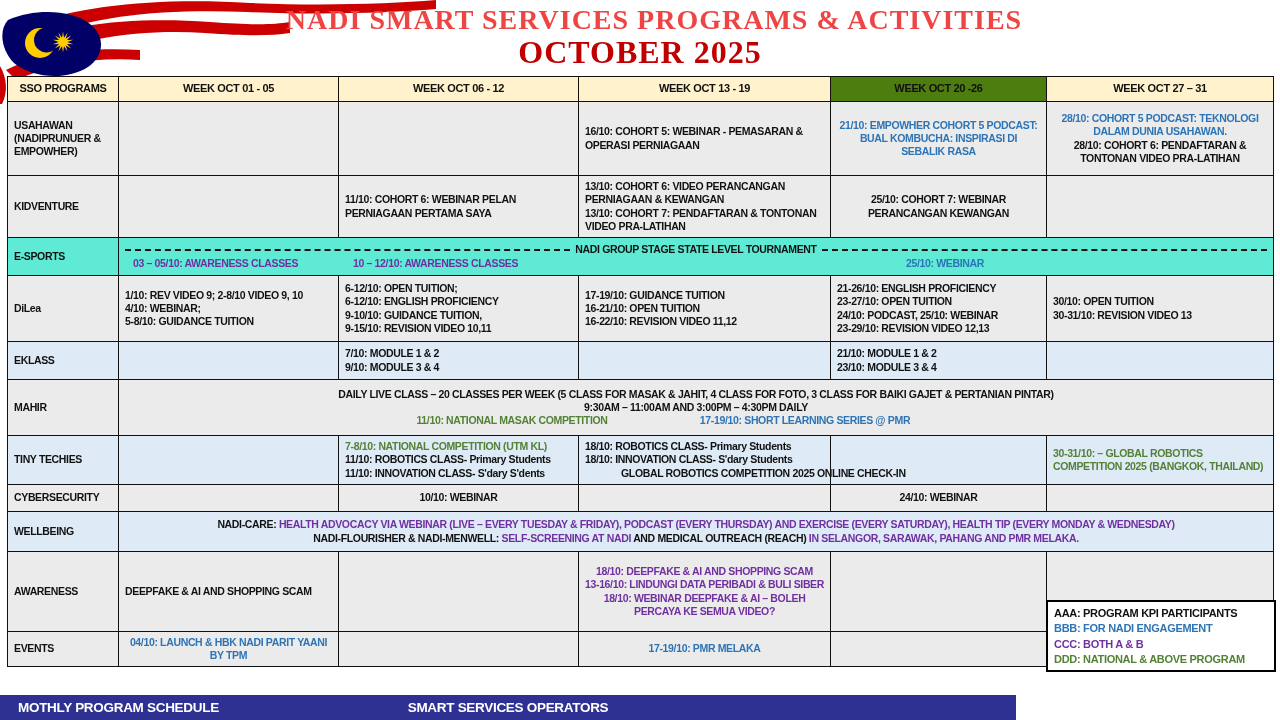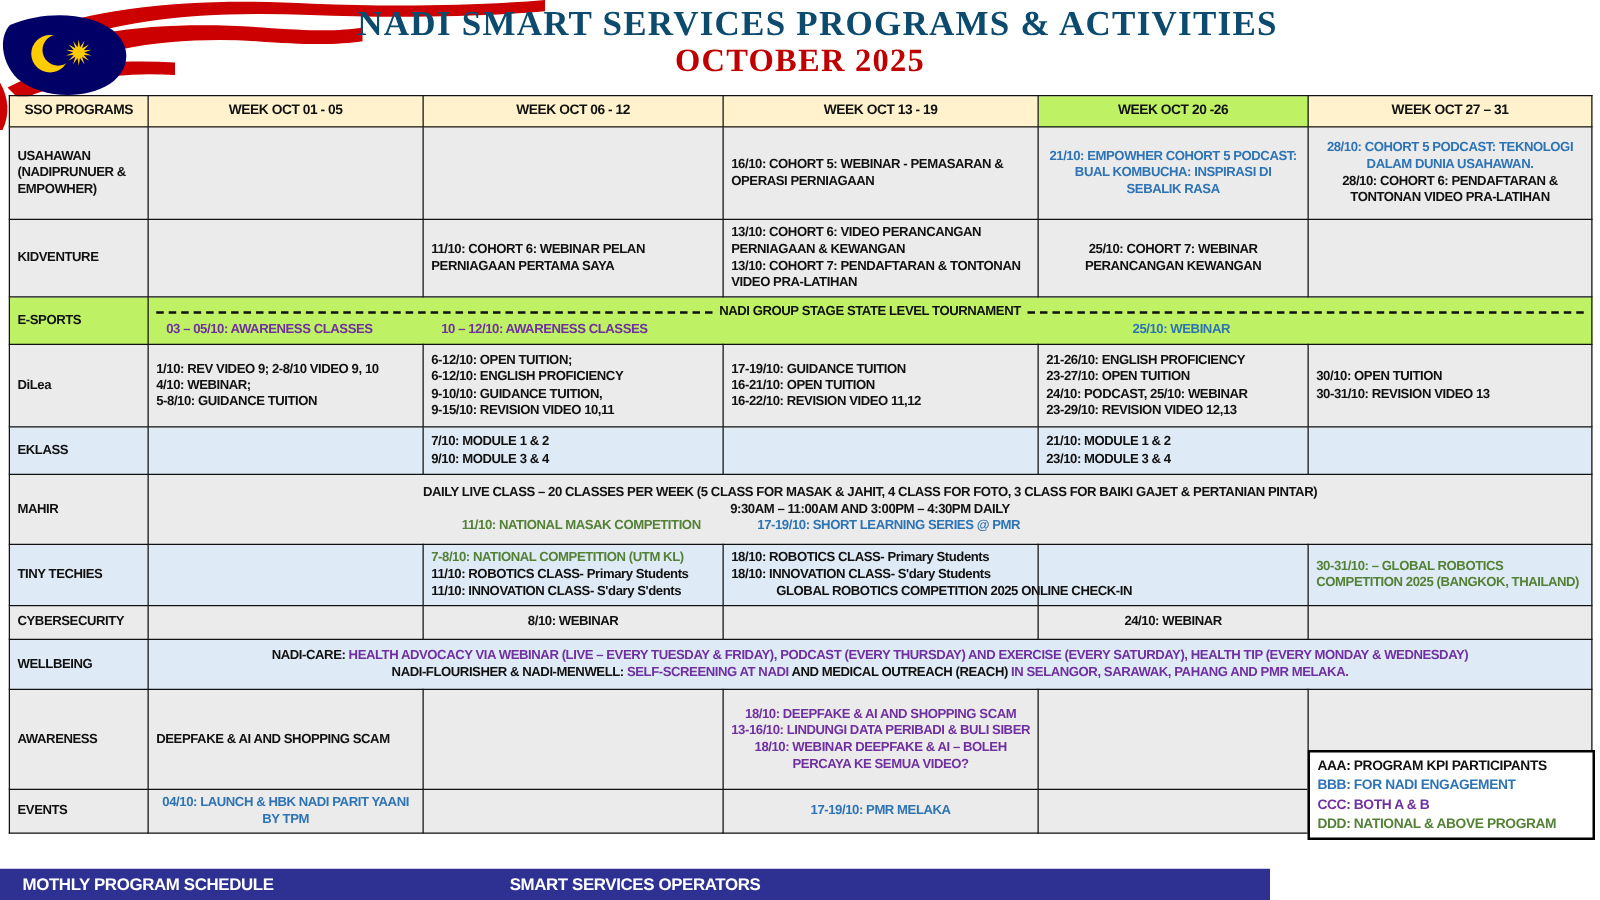--- a/index.html
+++ b/index.html
@@ -3,21 +3,21 @@
 <meta charset="utf-8">
 <style>
   html,body{margin:0;padding:0;}
   .page{position:relative;width:1280px;height:720px;background:#ffffff;overflow:hidden;
         font-family:"Liberation Sans",sans-serif;}
   
   .flag{position:absolute;top:0;left:0;width:440px;height:110px;z-index:1;}
   .titles{position:absolute;top:4px;left:0;right:0;text-align:center;z-index:2;}
   .title{font-family:"Liberation Serif",serif;font-weight:bold;font-size:28px;
          letter-spacing:1px;color:#1F3864;}
-  .subtitle{font-family:"Liberation Serif",serif;font-weight:bold;font-size:26px;
+  .subtitle{font-family:"Liberation Serif",serif;font-weight:bold;font-size:32px;
             letter-spacing:1px;color:#C00000;margin-top:-2px;}
   
   table.sched{position:absolute;top:76px;left:7px;width:1266px;border-collapse:collapse;
               table-layout:fixed;z-index:3;}
   table.sched th,table.sched td{border:1.6px solid #111;vertical-align:middle;
       font-size:10.5px;font-weight:bold;letter-spacing:-0.35px;line-height:1.24;
       padding:1px 6px;color:#111;}
   table.sched thead th{text-align:center;height:22px;font-size:11px;}
   td.lbl{text-align:left;padding-left:7px;font-size:11px;margin-top:37px;}
   td.cell{}
@@ -55,40 +55,40 @@
     <path d="M12,48 C65,22 140,17 210,22 C250,25 272,25 290,22 L290,33 C270,36 245,36 205,33 C140,29 78,38 28,62 Z" fill="#CC0001"></path>
     <path d="M6,70 C40,52 90,47 140,50 L140,60 C95,57 52,64 16,80 Z" fill="#CC0001"></path>
     <path d="M0,66 C7,78 8,92 2,104 L0,104 Z" fill="#CC0001"></path>
     <path d="M8,20 C36,8 72,10 90,24 C106,37 104,56 88,67 C66,81 32,78 14,63 C2,51 -2,31 8,20 Z" fill="#010066"></path>
     <circle cx="40" cy="43" r="15" fill="#FFCC00"></circle>
     <circle cx="46.5" cy="40" r="12.5" fill="#010066"></circle>
     <polygon points="63.0,31.5 64.0,37.7 67.6,32.5 65.7,38.6 71.2,35.5 67.0,40.1 73.2,39.7 67.4,42.0 73.2,44.3 67.0,43.9 71.2,48.5 65.7,45.4 67.6,51.5 64.0,46.3 63.0,52.5 62.0,46.3 58.4,51.5 60.3,45.4 54.8,48.5 59.0,43.9 52.8,44.3 58.6,42.0 52.8,39.7 59.0,40.1 54.8,35.5 60.3,38.6 58.4,32.5 62.0,37.7" fill="#FFCC00"></polygon>
   </svg>
 
   <div class="titles">
-    <div class="title" style="color: #0c4a6e; padding-left: 28px;">NADI SMART SERVICES PROGRAMS &amp; ACTIVITIES</div>
+    <div class="title" style="color: #ef4444; padding-left: 28px;">NADI SMART SERVICES PROGRAMS &amp; ACTIVITIES</div>
     <div class="subtitle" style="color: rgb(192, 0, 0);">OCTOBER 2025</div>
   </div>
 
   <table class="sched">
       <colgroup>
         <col style="width: 111px;">
         <col style="width: 220px;">
         <col style="width: 240px;">
         <col style="width: 252px;">
         <col style="width: 216px;">
         <col style="width: 227px;">
       </colgroup>
       <thead>
         <tr>
           <th style="background: rgb(255, 242, 204);">SSO PROGRAMS</th>
           <th style="background: rgb(255, 242, 204);">WEEK OCT 01 - 05</th>
           <th style="background: rgb(255, 242, 204);">WEEK OCT 06 - 12</th>
           <th style="background: rgb(255, 242, 204);">WEEK OCT 13 - 19</th>
-          <th style="background: #bef264;">WEEK OCT 20 -26</th>
+          <th style="background: #4d7c0f;">WEEK OCT 20 -26</th>
           <th style="background: rgb(255, 242, 204);">WEEK OCT 27 – 31</th>
         </tr>
       </thead>
       <tbody>
         <tr style="height: 74px; background: rgb(235, 235, 235);">
           <td class="lbl">USAHAWAN (NADIPRUNUER &amp; EMPOWHER)</td>
           <td class="cell t-left"></td>
           <td class="cell t-left"></td>
           <td class="cell t-left">
             <div class="line" style="color: rgb(17, 17, 17);">16/10: COHORT 5: WEBINAR - PEMASARAN &amp;  OPERASI PERNIAGAAN</div>
@@ -109,21 +109,21 @@
           </td>
           <td class="cell t-left">
             <div class="line" style="color: rgb(17, 17, 17);">13/10: COHORT 6: VIDEO PERANCANGAN PERNIAGAAN &amp; KEWANGAN</div>
             <div class="line" style="color: rgb(17, 17, 17);">13/10:  COHORT 7: PENDAFTARAN &amp; TONTONAN VIDEO PRA-LATIHAN</div>
           </td>
           <td class="cell t-center">
             <div class="line" style="color: rgb(17, 17, 17);">25/10: COHORT 7: WEBINAR PERANCANGAN KEWANGAN</div>
           </td>
           <td class="cell t-left"></td>
         </tr>
-        <tr style="height: 38px; background: #bef264;">
+        <tr style="height: 38px; background: #5eead4;">
           <td class="lbl">E-SPORTS</td>
           <td colspan="5" class="spancell">
             <div class="dashline">
               <span class="dashfill"></span>
               <span class="tourntext">NADI GROUP STAGE STATE LEVEL TOURNAMENT</span>
               <span class="dashfill"></span>
             </div>
             <div class="gridline" style="grid-template-columns: 220px 240px 252px 216px 227px;">
               <div class="t-left" style="grid-column: 1; color: rgb(112, 48, 160);">03 – 05/10: AWARENESS  CLASSES</div>
               <div class="t-left" style="grid-column: 2; color: rgb(112, 48, 160);">10 – 12/10: AWARENESS CLASSES</div>
@@ -172,21 +172,21 @@
             <div class="line" style="color: rgb(17, 17, 17);">21/10: MODULE 1 &amp; 2</div>
             <div class="line" style="color: rgb(17, 17, 17);">23/10: MODULE 3 &amp; 4</div>
           </td>
           <td class="cell t-left"></td>
         </tr>
         <tr style="height: 56px; background: rgb(235, 235, 235);">
           <td class="lbl">MAHIR</td>
           <td colspan="5" class="spancell">
             <div class="centerline"><span style="color: rgb(17, 17, 17);">DAILY LIVE CLASS – 20 CLASSES PER WEEK (5 CLASS FOR MASAK &amp; JAHIT, 4 CLASS FOR FOTO, 3 CLASS FOR BAIKI GAJET &amp; PERTANIAN PINTAR)</span></div>
             <div class="centerline"><span style="color: rgb(17, 17, 17);">9:30AM – 11:00AM AND 3:00PM – 4:30PM DAILY</span></div>
-            <div class="gridline" style="grid-template-columns: 220px 240px 252px 216px 227px;">
+            <div class="gridline" style="grid-template-columns: 220px 240px 252px 216px 227px; gap: 47px;">
               <div class="t-center" style="grid-column: 2; color: rgb(83, 129, 53);">11/10: NATIONAL MASAK COMPETITION</div>
               <div class="t-center" style="grid-column: 3; color: rgb(46, 116, 181);">17-19/10: SHORT LEARNING SERIES @ PMR</div>
             </div>
           </td>
         </tr>
         <tr style="height: 49px; background: rgb(222, 234, 246);">
           <td class="lbl">TINY TECHIES</td>
           <td class="cell t-left"></td>
           <td class="cell t-left">
             <div class="line" style="color: rgb(83, 129, 53);">7-8/10: NATIONAL COMPETITION (UTM KL)</div>
@@ -200,21 +200,21 @@
           </td>
           <td class="cell t-left"></td>
           <td class="cell t-left">
             <div class="line" style="color: rgb(83, 129, 53);">30-31/10: – GLOBAL ROBOTICS COMPETITION  2025 (BANGKOK, THAILAND)</div>
           </td>
         </tr>
         <tr style="height: 27px; background: rgb(235, 235, 235);">
           <td class="lbl">CYBERSECURITY</td>
           <td class="cell t-left"></td>
           <td class="cell t-center">
-            <div class="line" style="color: rgb(17, 17, 17);">8/10: WEBINAR</div>
+            <div class="line" style="color: rgb(17, 17, 17);">10/10: WEBINAR</div>
           </td>
           <td class="cell t-left"></td>
           <td class="cell t-center">
             <div class="line" style="color: rgb(17, 17, 17);">24/10: WEBINAR</div>
           </td>
           <td class="cell t-left"></td>
         </tr>
         <tr style="height: 40px; background: rgb(222, 234, 246);">
           <td class="lbl">WELLBEING</td>
           <td colspan="5" class="spancell">

